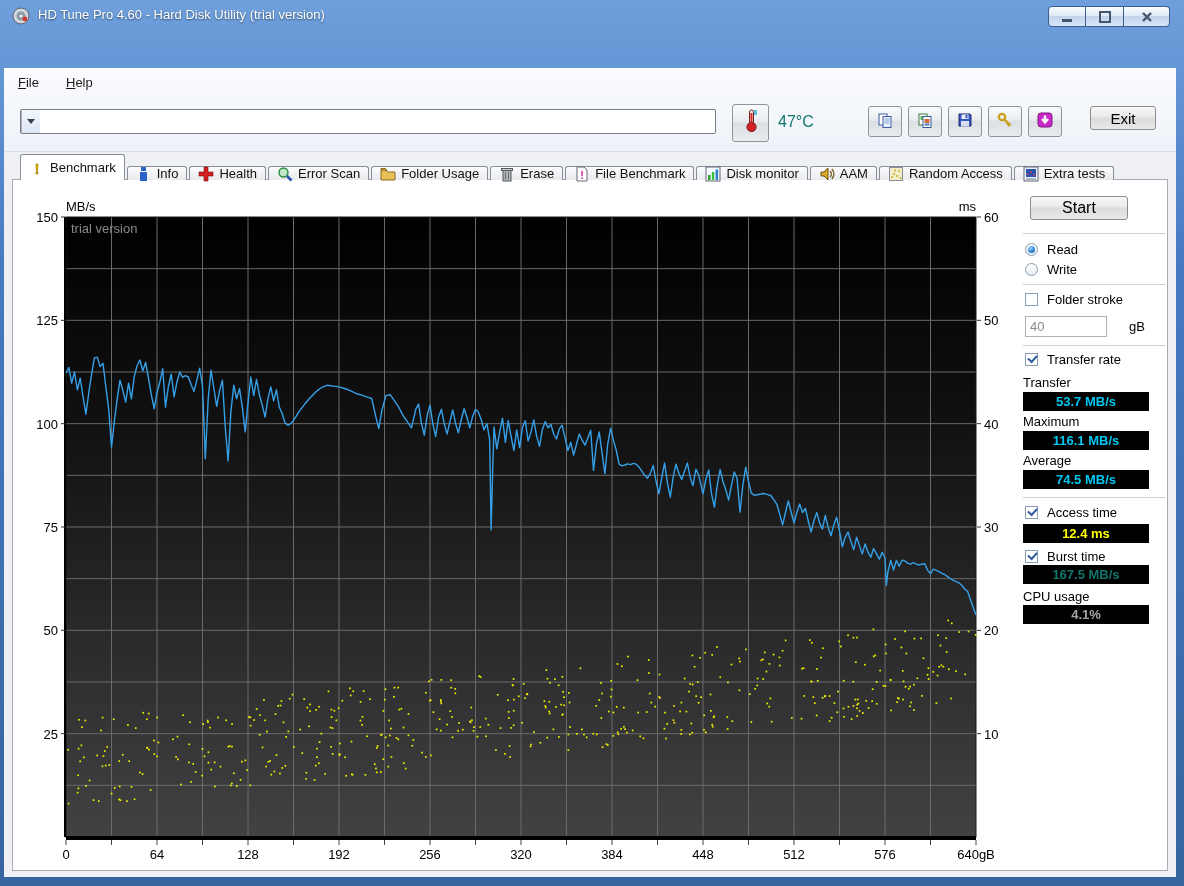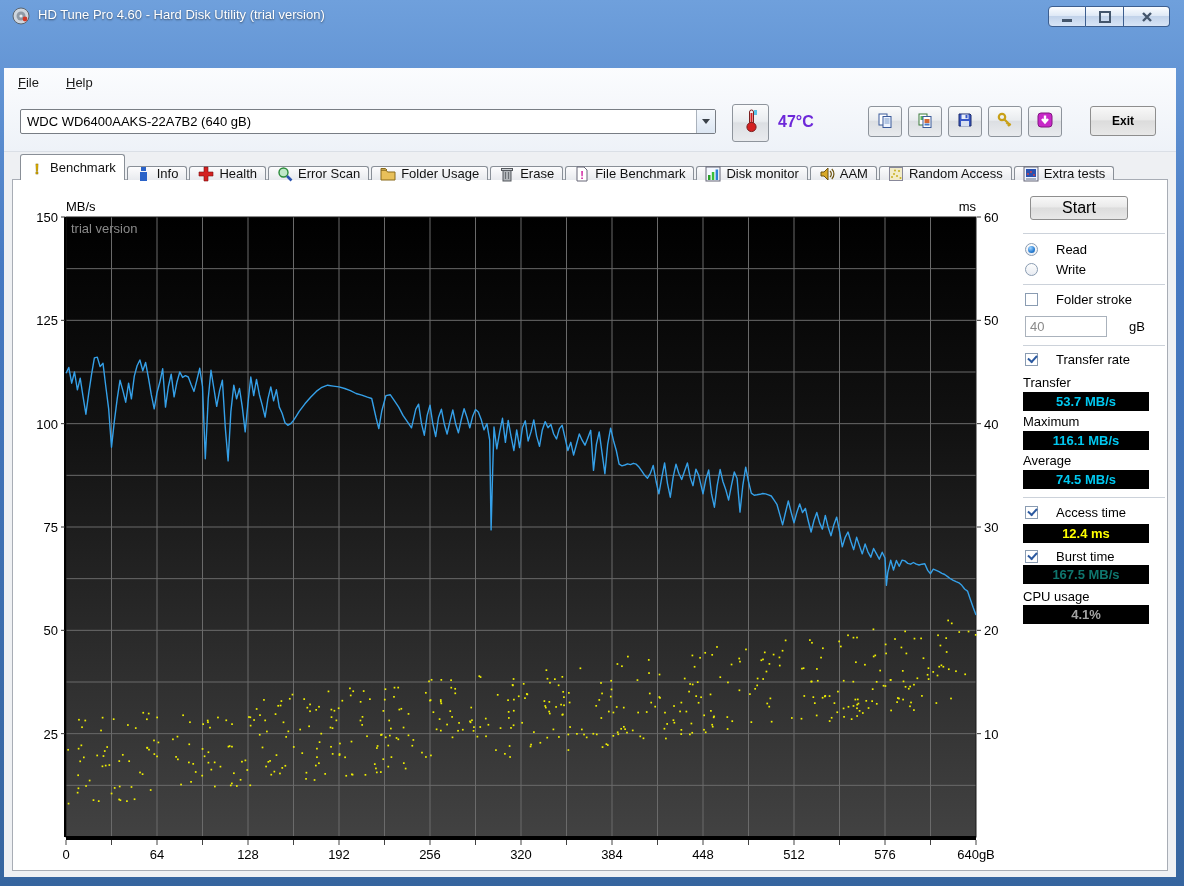--- a/index.html
+++ b/index.html
@@ -29,40 +29,40 @@
   .drive-select{position:absolute;left:16px;top:41px;width:696px;height:25px;background:#fff;
     border:1px solid #787d84;border-radius:2px;font-size:13px;color:#000;display:flex;align-items:center;}
   .drive-select .val{flex:1;padding:0 6px;white-space:nowrap;overflow:hidden;}
   .drive-arrow{width:19px;height:100%;border-left:1px solid #aab2bc;
     background:linear-gradient(#f4f8fd,#dce6f2);display:flex;align-items:center;justify-content:center;}
   .drive-arrow:after{content:"";border:4px solid transparent;border-top:5px solid #3a4149;margin-top:4px;}
   .tool-btn{border:1px solid #8e949c;border-radius:3px;
     background:linear-gradient(#fafbfc,#e9ecef 45%,#dcdfe3 50%,#e9ebee);
     display:flex;align-items:center;justify-content:center;}
   .therm-btn{position:absolute;left:728px;top:36px;width:37px;height:38px;}
-  .temp-text{position:absolute;left:774px;top:45px;font-size:16px;font-weight:bold;color:#6d28d9;}
+  .temp-text{position:absolute;left:774px;top:45px;font-size:16px;font-weight:normal;color:#0f766e;}
   .icon-btns{position:absolute;left:864px;top:38px;display:flex;gap:6px;}
   .icon-btns .tool-btn{width:34px;height:31px;}
-  .exit-btn{position:absolute;left:1086px;top:38px;width:66px;height:30px;font-size:12px;color:#000;font-weight:bold;}
+  .exit-btn{position:absolute;left:1086px;top:38px;width:66px;height:24px;font-size:15px;color:#000;}
   
   .tabbar{position:absolute;left:8px;top:86px;height:26px;display:flex;align-items:flex-end;padding-left:8px;z-index:5;}
   .tab{height:14px;display:flex;align-items:center;gap:5px;padding:0 8px;font-size:13px;color:#111;
     border:1px solid #898f97;border-bottom:none;border-radius:3px 3px 0 0;margin-right:2px;
     background:linear-gradient(#fcfcfd,#e8eaee);position:relative;}
   .tab.active{height:26px;background:#fff;z-index:6;}
   .tab .ticon{width:16px;height:16px;display:inline-block;}
   
   .page{position:absolute;left:8px;top:111px;right:8px;bottom:6px;background:#fff;border:1px solid #a8adb5;}
   
   #chart{position:absolute;left:8px;top:17px;}
   
   .panel{position:absolute;left:1008px;top:0;width:148px;height:460px;font-size:13px;color:#000;}
   .panel .sep{position:absolute;left:2px;right:4px;height:1px;background:#ccd2da;box-shadow:0 1px 0 #fff;}
   .start-btn{position:absolute;top:16px;left:9px;width:98px;height:24px;font-size:16px;}
-  .row{position:absolute;left:4px;display:flex;align-items:center;gap:18px;}
+  .row{position:absolute;left:4px;display:flex;align-items:center;gap:9px;}
   .radio{width:13px;height:13px;border-radius:50%;border:1px solid #8a9cb2;background:linear-gradient(#fdfdfd,#e8ecf2);position:relative;}
   .radio.sel:after{content:"";position:absolute;left:2px;top:2px;width:7px;height:7px;border-radius:50%;
     background:radial-gradient(circle at 35% 30%,#9fd4ff,#2a7fd4 60%,#145a9e);}
   .cb{width:13px;height:13px;border:1px solid #8a9cb2;background:#fff;position:relative;}
   .cb.checked:after{content:"";position:absolute;left:2px;top:1px;width:7px;height:4px;
     border-left:2px solid #2c5aa0;border-bottom:2px solid #2c5aa0;transform:rotate(-48deg);}
   .spin-wrap{position:absolute;left:4px;top:136px;width:82px;height:21px;border:1px solid #aab2bc;background:#fff;display:flex;}
   .spin-val{flex:1;border:none;outline:none;font-size:13px;color:#8a8a8a;padding:0 4px;font-family:inherit;background:transparent;}
   .unit{position:absolute;left:108px;top:139px;}
   .plabel{position:absolute;left:2px;white-space:nowrap;}
@@ -107,21 +107,20 @@
 
   <div class="client">
     <div class="header-strip"></div>
 
     <div class="menubar">
       <span class="menu-item" id="menu-file"><u>F</u>ile</span>
       <span class="menu-item" id="menu-help"><u>H</u>elp</span>
     </div>
 
     <div class="drive-select">
-      <span class="val">WDC WD6400AAKS-22A7B2 (640 gB)</span>
       <span class="drive-arrow"></span>
     </div>
 
     <div class="tool-btn therm-btn">
       <span>
         <svg width="20" height="26" viewBox="0 0 20 26">
           <rect x="8.5" y="2" width="4" height="14" rx="2" fill="#f0f0f0" stroke="#7a2020"></rect>
           <rect x="9.5" y="5" width="2" height="11" fill="#d42020"></rect>
           <circle cx="10.5" cy="19" r="4.6" fill="#d42020" stroke="#7a2020"></circle>
           <rect x="13" y="2" width="3" height="5" fill="#57c5e8"></rect>

